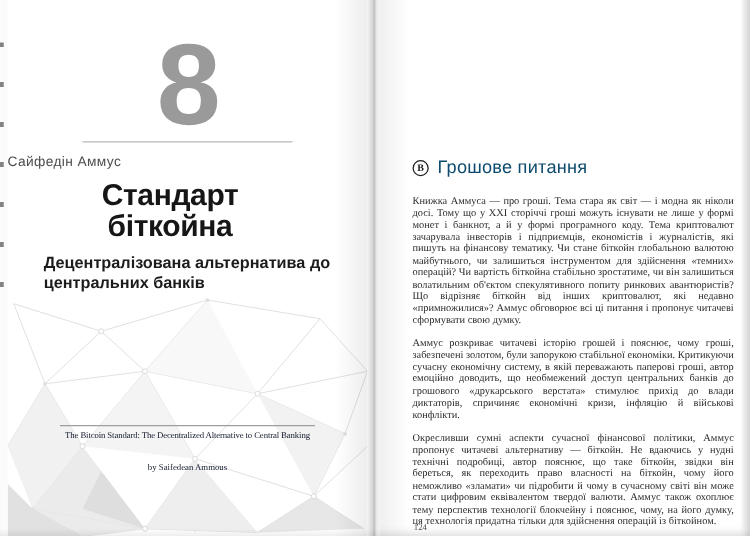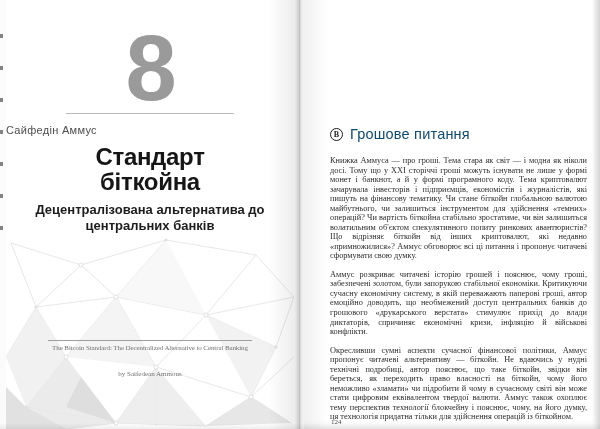--- a/index.html
+++ b/index.html
@@ -27,30 +27,30 @@
     color:#9a9a9a;letter-spacing:-2px;
   }
   .chapter-rule{
     position:absolute;top:113px;left:60px;width:168px;height:1px;background:#b9b9b9;
   }
   .author{
     position:absolute;top:124px;left:0;width:100%;text-align:left;
     font-size:11px;color:#4d4d4d;letter-spacing:.3px;
   }
   .book-title{
-    position:absolute;top:144px;left:54px;width:180px;text-align:center;
+    position:absolute;top:144px;left:40px;width:180px;text-align:center;
     font-size:24px;line-height:1.05;font-weight:700;color:#161616;letter-spacing:-.3px;
   }
   .book-subtitle{
-    position:absolute;top:202px;left:29px;width:230px;text-align:center;
+    position:absolute;top:202px;left:29px;width:230px;
     font-size:13px;line-height:1.2;font-weight:700;color:#1c1c1c;
   }
   .caption{
     position:absolute;top:340px;left:14px;width:260px;text-align:center;
-    font-family:"Liberation Serif",serif;color:#737373;
+    font-family:"Liberation Serif",serif;color:#0f172a;
   }
   .caption-rule{height:1px;background:#9e9e9e;margin:0 28px 3px 28px;}
   .caption-title{font-size:7px;white-space:nowrap;letter-spacing:-.1px;}
   .caption-author{font-size:7px;margin-top:18px;}
 
   
   .spine{
     position:absolute;left:294px;top:0;width:10px;height:429px;
     background:linear-gradient(to right,#f1f1f1 0%,#d2d2d2 45%,#b9b9b9 52%,#e7e7e7 70%,#f5f5f5 100%);
   }

